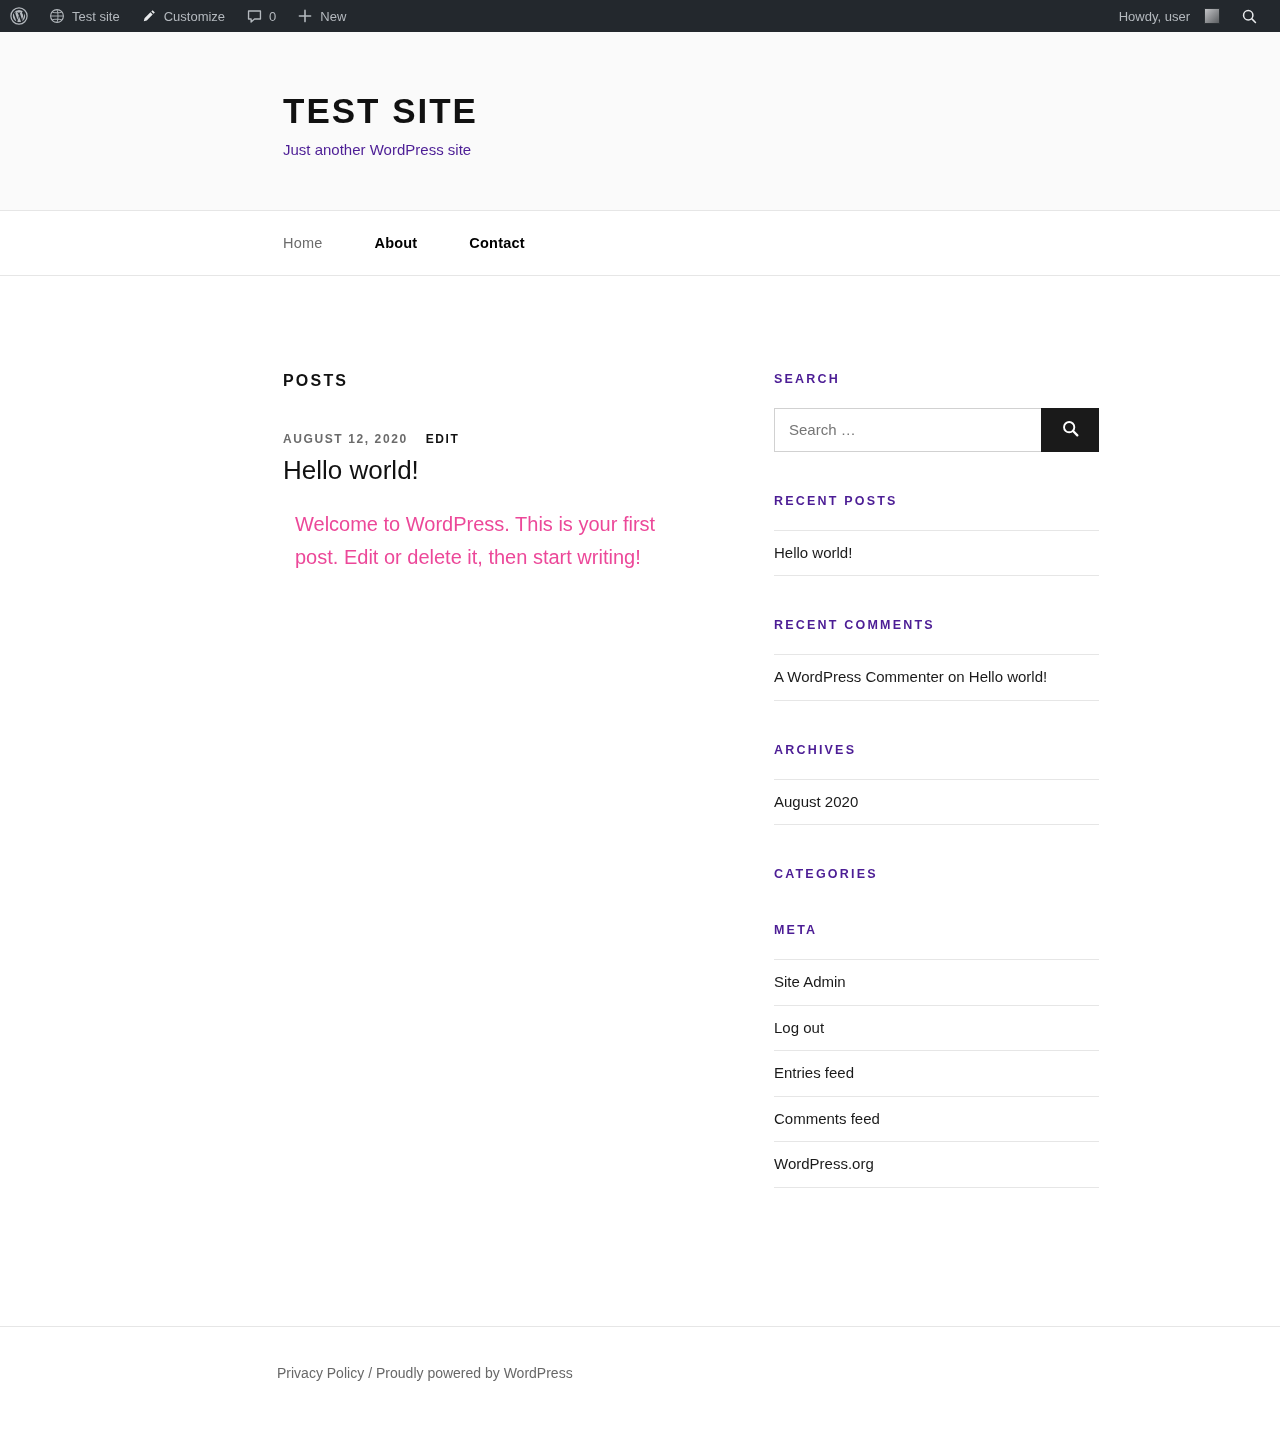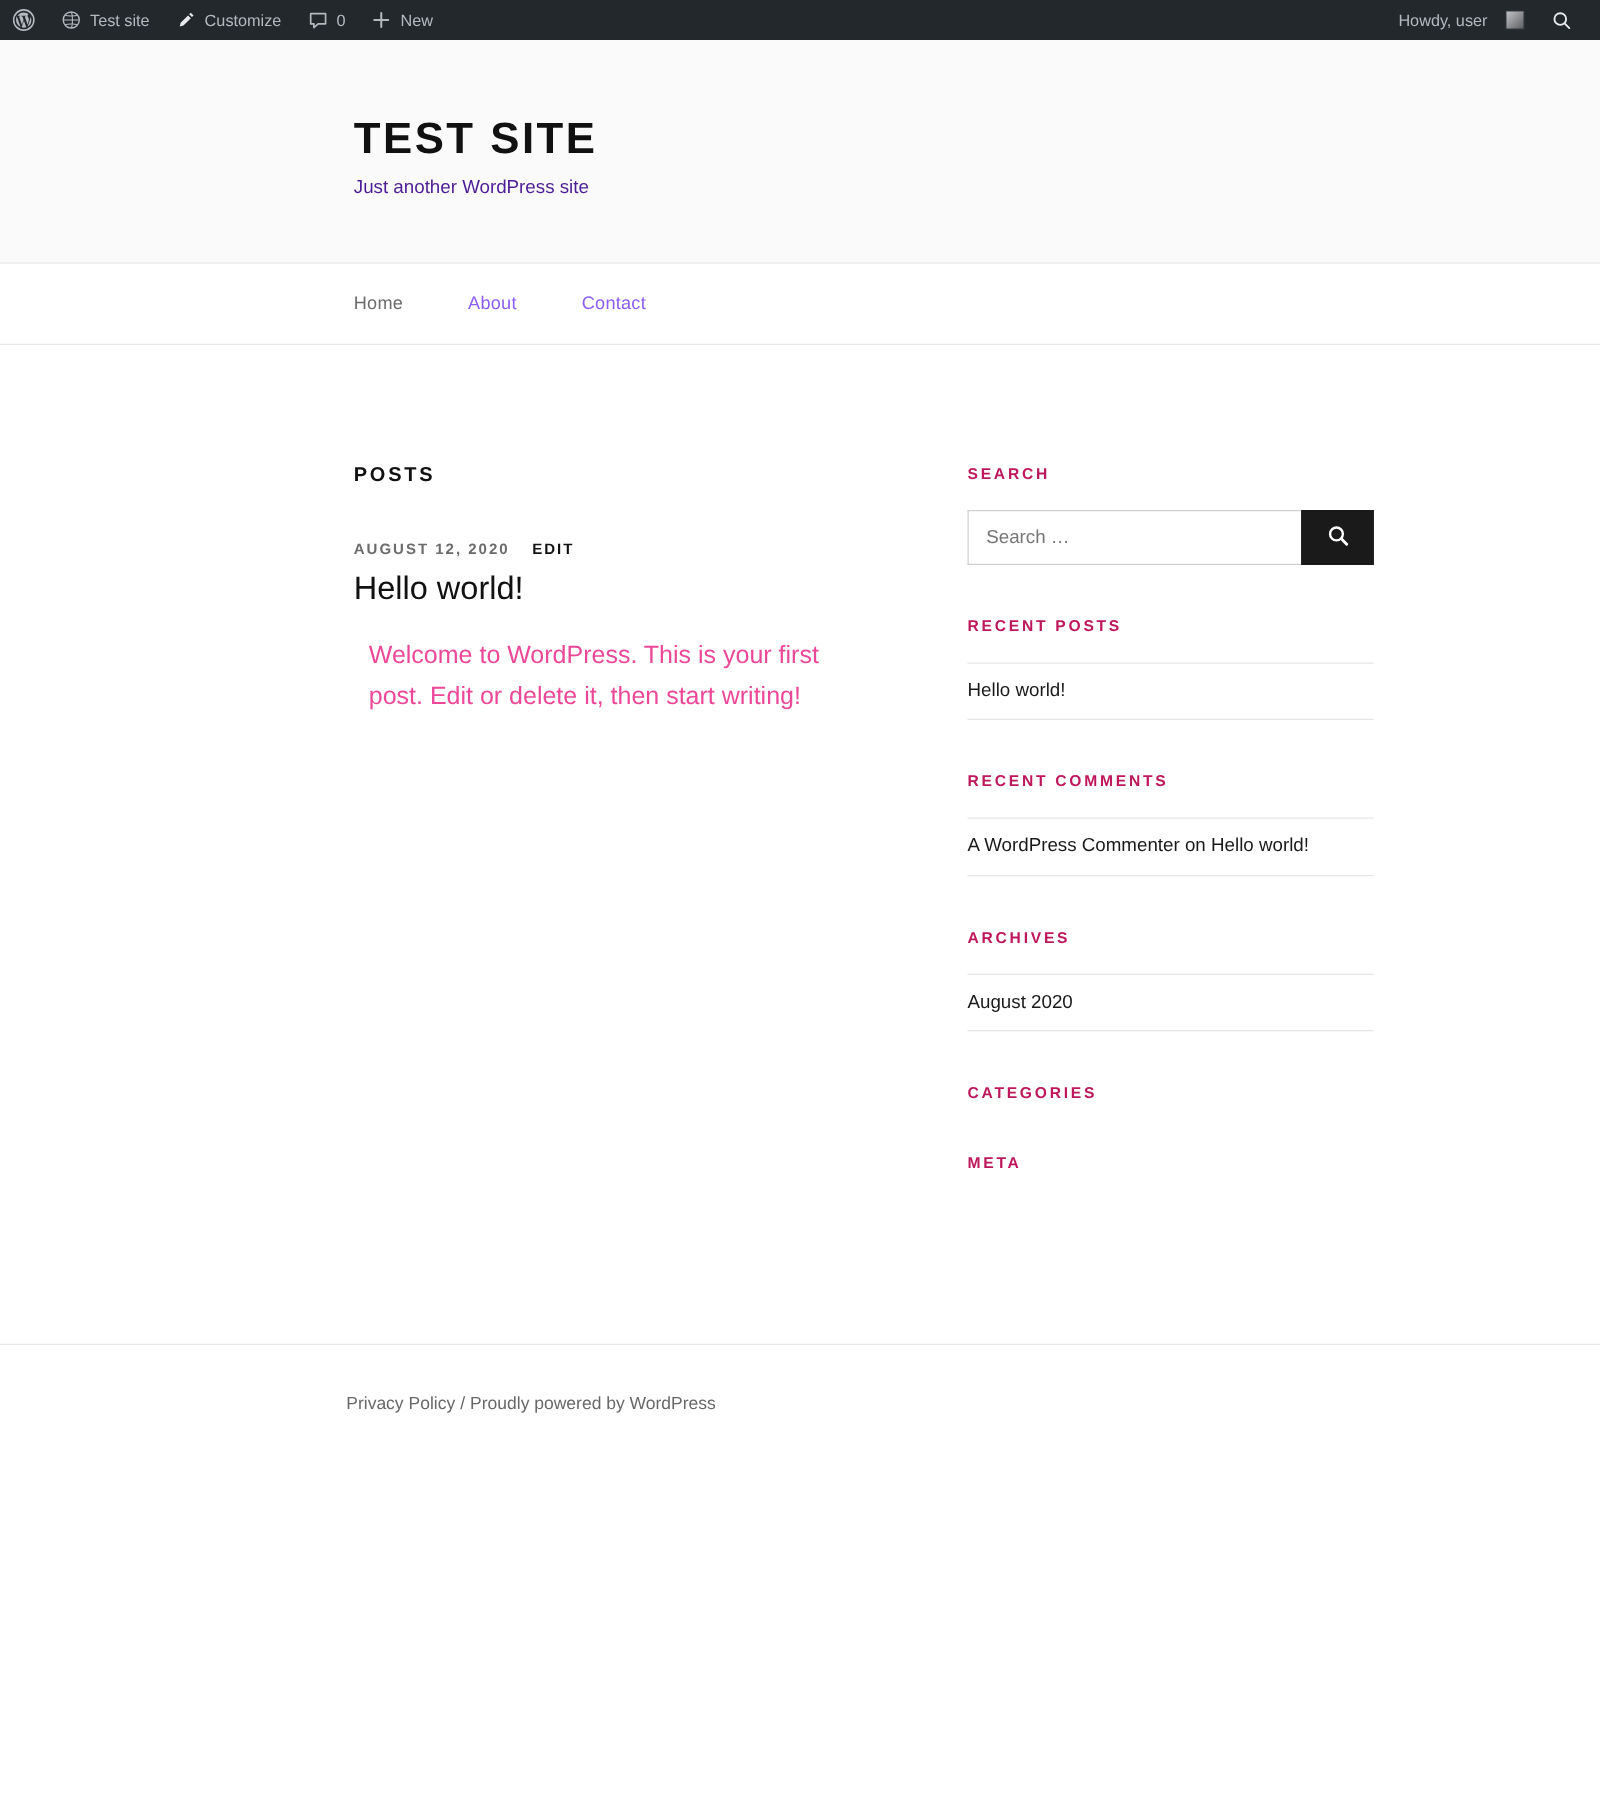--- a/index.html
+++ b/index.html
@@ -88,22 +88,22 @@
     gap: 16px;
     width: 1090px;
     margin: 0 auto;
   }
   #main-nav li { margin: 0; }
   #main-nav a {
     display: block;
     padding: 0 18px;
     font-size: 14.5px;
     text-decoration: none;
-    color: #8b5cf6;
-    font-weight: 400;
+    color: #000000;
+    font-weight: 700;
     letter-spacing: 0.2px;
   }
   #main-nav li:first-child a { padding-left: 0; }
   #main-nav li.current a { color: #6b6b6b; font-weight: 400; }
 
   
   #content-area {
     width: 1090px;
     margin: 0 auto;
     padding: 96px 0 0 0;
@@ -150,21 +150,21 @@
     max-width: 500px;
   }
 
   
   .widget { margin-bottom: 42px; }
   .widget-title {
     font-size: 12.5px;
     letter-spacing: 2.2px;
     font-weight: 700;
     text-transform: uppercase;
-    color: #be185d;
+    color: #4c1d95;
     margin: 0 0 22px 0;
   }
   .search-form { display: flex; width: 100%; }
   .search-field {
     flex: 1;
     height: 44px;
     border: 1px solid #d1d1d1;
     border-right: none;
     padding: 0 14px;
     font-size: 15px;
@@ -355,20 +355,37 @@
         </li>
       </ul>
     </section>
 
     <section class="widget">
       <h2 class="widget-title">Categories</h2>
     </section>
 
     <section class="widget">
       <h2 class="widget-title">Meta</h2>
+      <ul>
+        <li>
+          <a href="#">Site Admin</a>
+        </li>
+        <li>
+          <a href="#">Log out</a>
+        </li>
+        <li>
+          <a href="#">Entries feed</a>
+        </li>
+        <li>
+          <a href="#">Comments feed</a>
+        </li>
+        <li>
+          <a href="#">WordPress.org</a>
+        </li>
+      </ul>
     </section>
 
   </aside>
 </div>
 
 <footer id="site-footer">
   <div class="wrap wrap-inner">
     <div class="footer-text">
       <a href="#">Privacy Policy</a><span class="sep">/</span><a href="#">Proudly powered by WordPress</a>
     </div>

